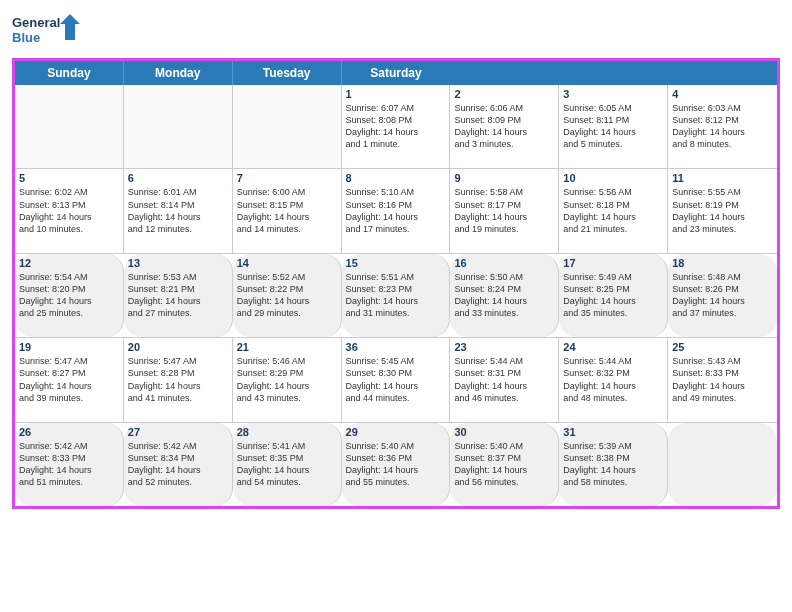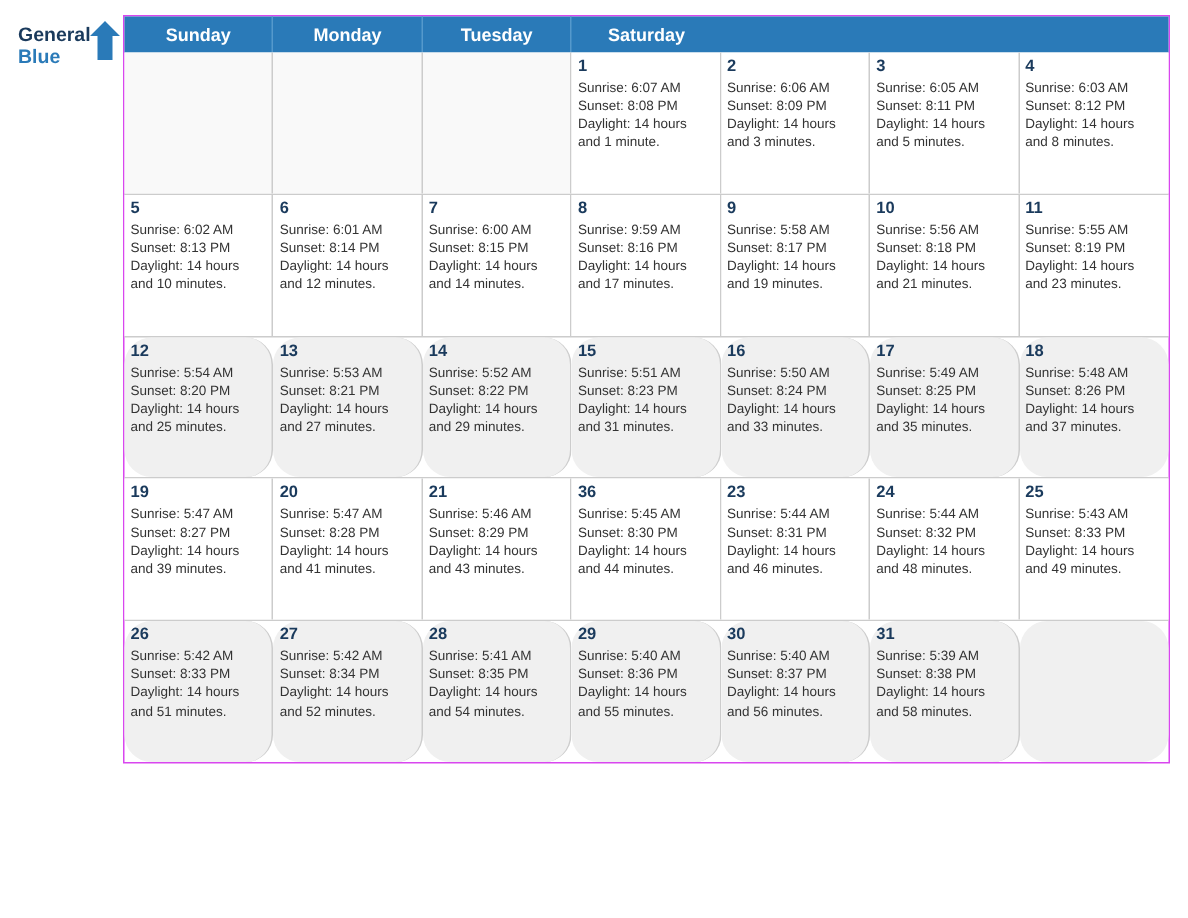--- a/index.html
+++ b/index.html
@@ -8,21 +8,21 @@
       height: 612px;
       font-family: Arial, sans-serif;
       background: #fff;
       overflow: hidden;
     }
     .page {
       width: 792px;
       height: 519px;
       padding: 10px 12px;
       display: flex;
-      flex-direction: row;
+      flex-direction: column;
     }
     .header {
       display: flex;
       justify-content: space-between;
       align-items: flex-start;
       margin-bottom: 8px;
     }
     .logo {
       display: flex;
       align-items: center;
@@ -38,21 +38,21 @@
       line-height: 1.1;
     }
     .sub-title {
       font-size: 15px;
       color: #444;
     }
     .calendar {
       flex: 1;
       display: flex;
       flex-direction: column;
-      border: 1px solid #d946ef;
+      border: 3px solid #d946ef;
     }
     .cal-header {
       display: grid;
       grid-template-columns: repeat(7, 1fr);
       background: #2a7ab8;
     }
     .cal-header-cell {
       color: #fff;
       font-size: 12px;
       font-weight: bold;
@@ -172,21 +172,21 @@
           </div>
           <div class="cal-cell">
             <div class="day-num">7</div>
             <div class="cell-line">Sunrise: 6:00 AM</div>
             <div class="cell-line">Sunset: 8:15 PM</div>
             <div class="cell-line">Daylight: 14 hours</div>
             <div class="cell-line">and 14 minutes.</div>
           </div>
           <div class="cal-cell">
             <div class="day-num">8</div>
-            <div class="cell-line">Sunrise: 9:59 AM</div>
+            <div class="cell-line">Sunrise: 5:10 AM</div>
             <div class="cell-line">Sunset: 8:16 PM</div>
             <div class="cell-line">Daylight: 14 hours</div>
             <div class="cell-line">and 17 minutes.</div>
           </div>
           <div class="cal-cell">
             <div class="day-num">9</div>
             <div class="cell-line">Sunrise: 5:58 AM</div>
             <div class="cell-line">Sunset: 8:17 PM</div>
             <div class="cell-line">Daylight: 14 hours</div>
             <div class="cell-line">and 19 minutes.</div>

